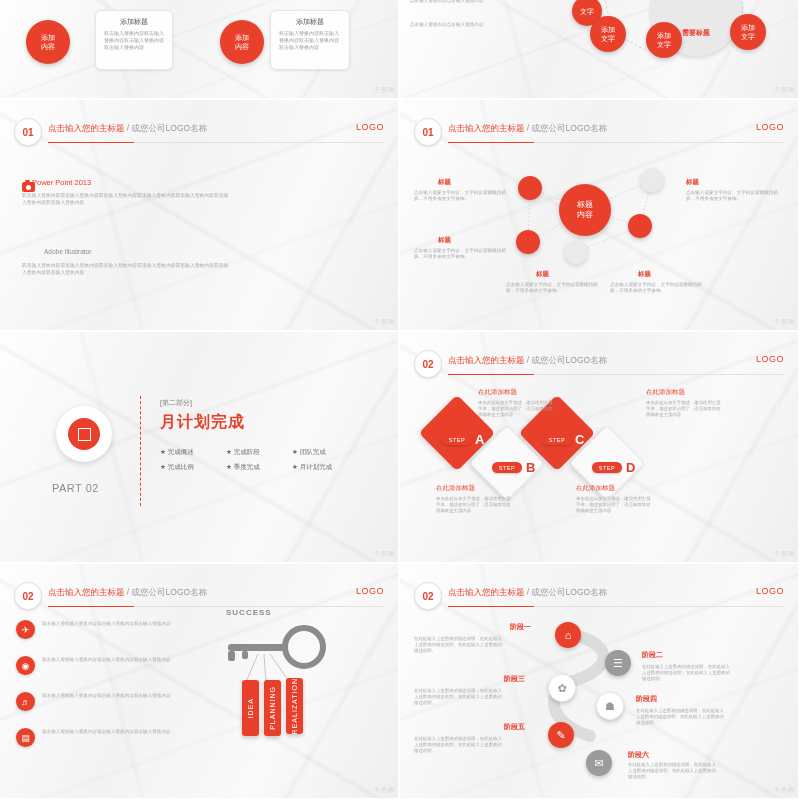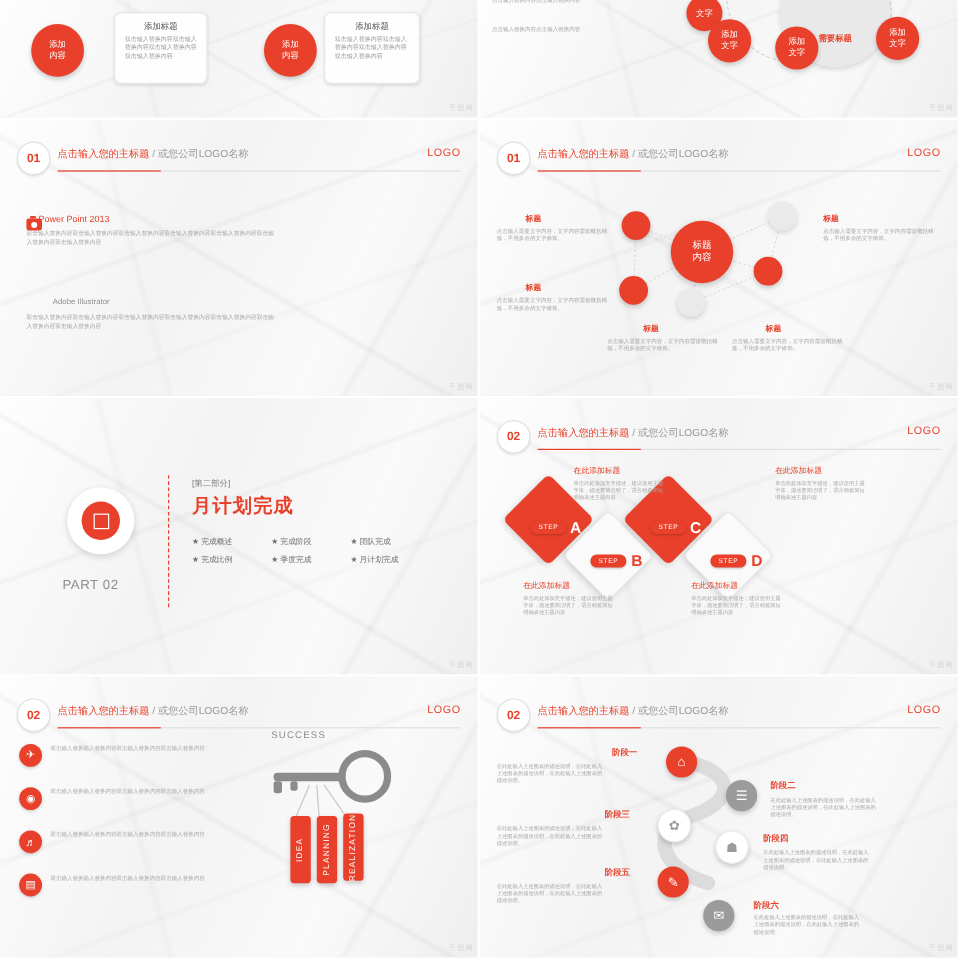--- a/index.html
+++ b/index.html
@@ -153,21 +153,21 @@
     box-shadow:0 1px 3px rgba(0,0,0,.2);
   }
   .s7tx{position:absolute;left:26px;top:1px;font-size:4.6px;color:#a8a8a8;line-height:6.4px;width:160px;}
   .tag{
     position:absolute;width:17px;height:56px;background:#e8402a;border-radius:3px;
     color:#fff;font-size:7px;letter-spacing:1px;
     display:flex;align-items:center;justify-content:center;
     box-shadow:0 2px 4px rgba(0,0,0,.2);
   }
   .tag span{writing-mode:vertical-rl;transform:rotate(180deg);}
-  .successlbl{position:absolute;left:226px;top:44px;font-size:8px;color:#8d8d8d;letter-spacing:1px;font-weight:normal;}
+  .successlbl{position:absolute;left:226px;top:44px;font-size:8px;color:#8d8d8d;letter-spacing:1px;font-weight:bold;}
 
   
   .stgIcon{
     position:absolute;width:26px;height:26px;border-radius:50%;
     display:flex;align-items:center;justify-content:center;font-size:11px;color:#fff;
     box-shadow:0 2px 4px rgba(0,0,0,.2);
   }
   .stgIcon.red{background:#e8402a;}
   .stgIcon.grey{background:#9b9b9b;}
   .stgIcon.white{background:#fff;color:#9b9b9b;border:1px solid #ececec;}

